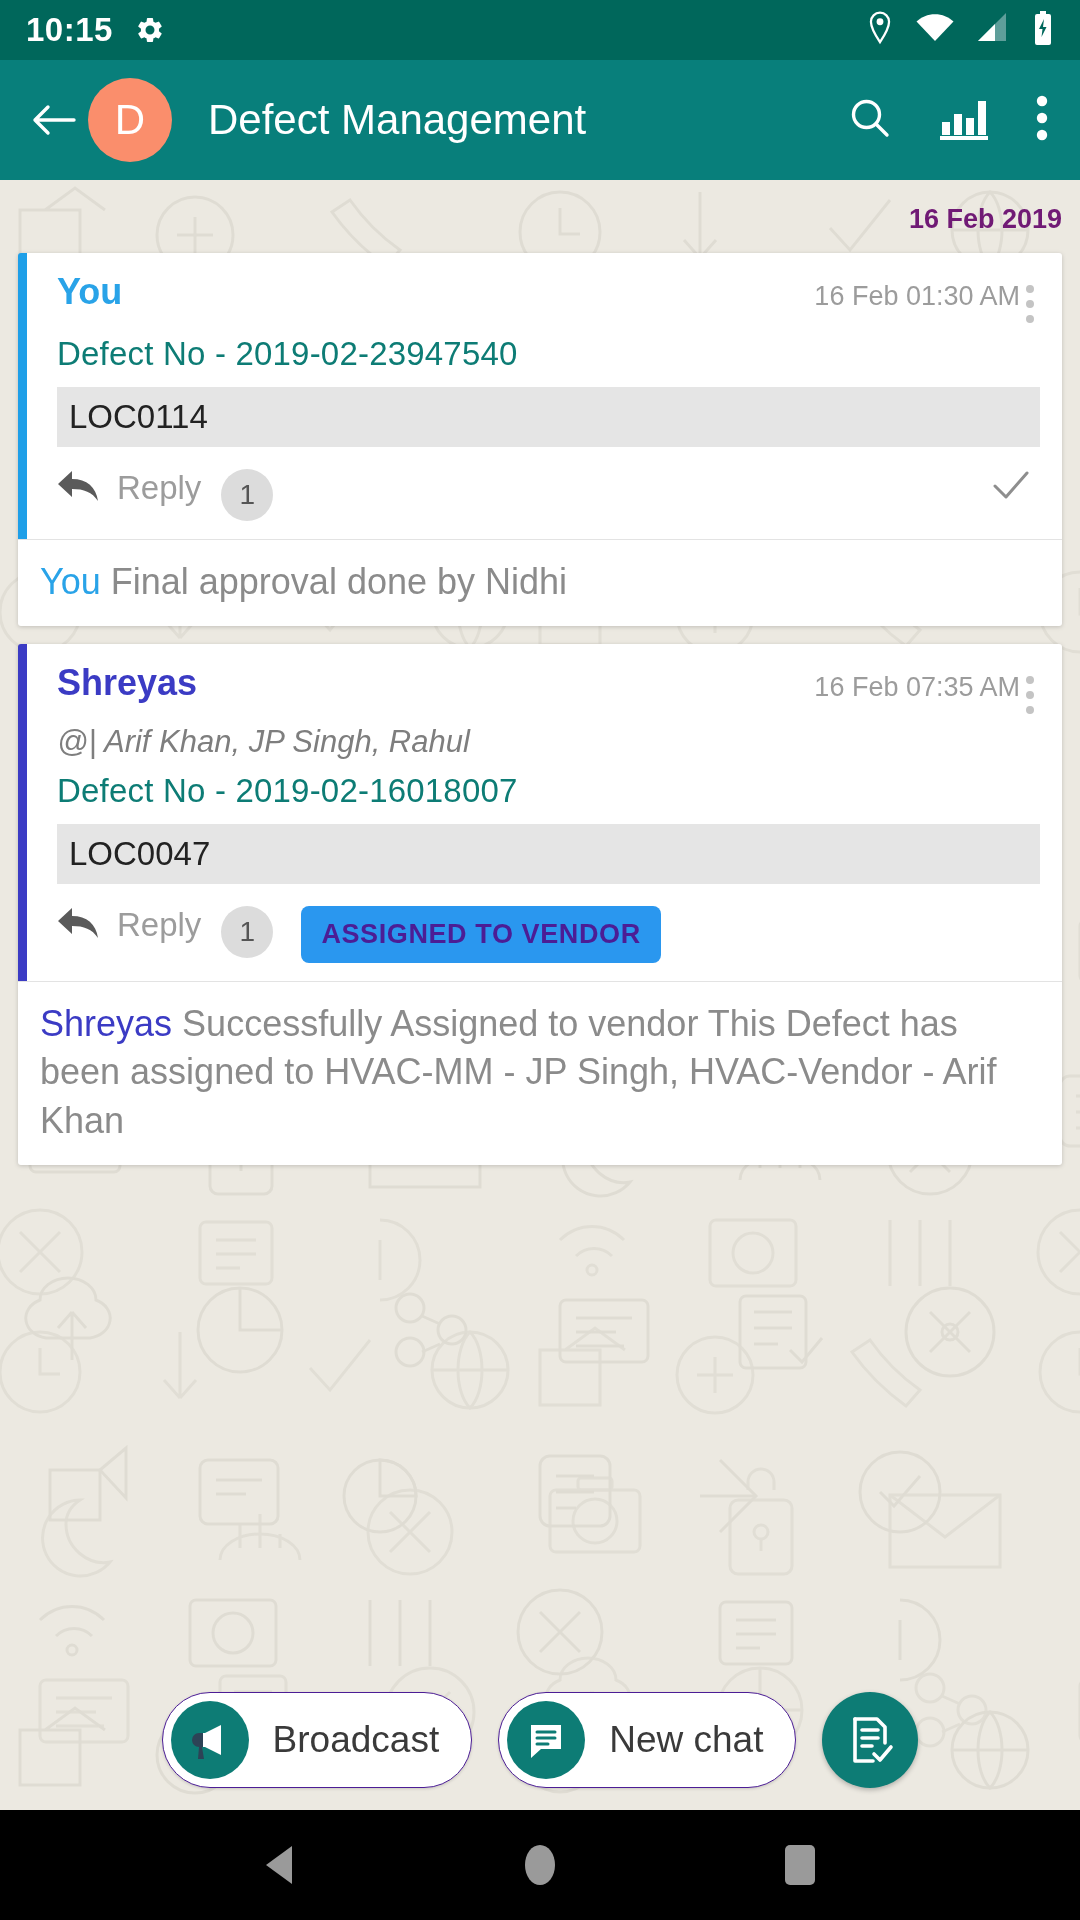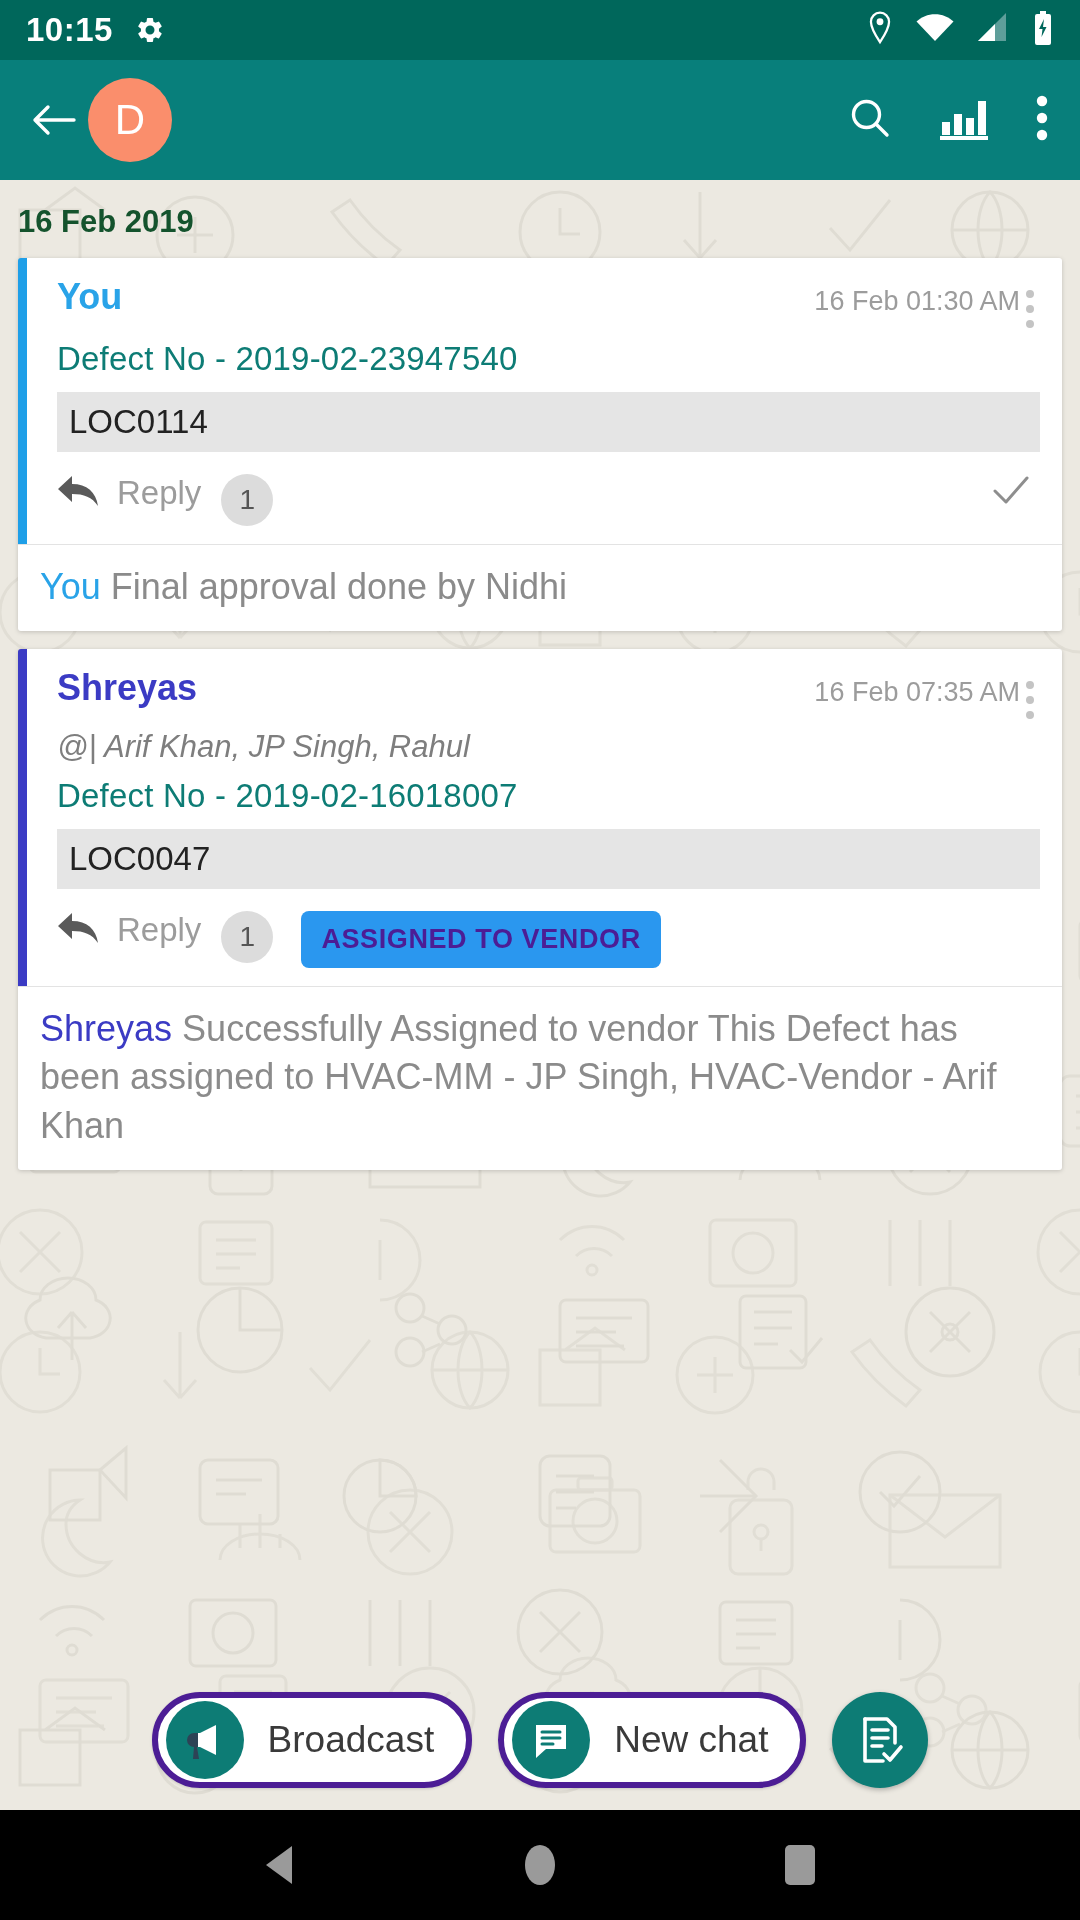--- a/index.html
+++ b/index.html
@@ -38,21 +38,21 @@
   .appbar-actions { margin-left:auto; display:flex; align-items:center; gap:48px; padding-right:6px; }
 
   
   .chatbody {
     position:relative; flex:1 1 auto; overflow:hidden;
     background:#ECE9E1;
   }
   .doodles { position:absolute; inset:0; opacity:.5; pointer-events:none; }
   .chat-inner { position:relative; padding:0 18px; }
 
-  .date-chip { text-align:left; font-size:31px; font-weight:700; color:#14532d; padding:24px 0 18px; }
+  .date-chip { text-align:right; font-size:27px; font-weight:700; color:#701a75; padding:24px 0 18px; }
 
   
   .msg { margin-bottom:18px; filter:drop-shadow(0 1px 2px rgba(0,0,0,.18)); }
   .msg-main {
     background:#fff; border-radius:3px 3px 0 0;
     position:relative; padding:18px 22px 0 30px;
     border-left:9px solid #1E9FE8;
   }
   .msg.purple .msg-main { border-left-color:#3B3BC4; }
   .msg-row1 { display:flex; align-items:flex-start; }
@@ -94,21 +94,21 @@
   .msg.purple .footer-name { color:#3B3BC4; }
 
   
   .bottom-actions {
     position:absolute; left:0; right:0; bottom:0;
     display:flex; align-items:center; justify-content:center;
     gap:26px; padding:0 24px 22px 24px;
   }
   .pill {
     display:flex; align-items:center; background:#fff;
-    border:6px solid #4c1d95; border-radius:60px;
+    border:1px solid #4c1d95; border-radius:60px;
     padding:8px 32px 8px 8px; height:96px;
     box-shadow:0 1px 3px rgba(0,0,0,.15);
   }
   .pill-icon {
     width:78px; height:78px; border-radius:50%; background:#0D7C75;
     display:flex; align-items:center; justify-content:center; flex:0 0 78px;
   }
   .pill-label { font-size:37px; color:#3A3A3A; margin-left:24px; white-space:nowrap; }
   .fab {
     width:96px; height:96px; border-radius:50%; background:#0D7C75;
@@ -165,20 +165,21 @@
 
   <div class="appbar">
     <span class="back-btn">
       <svg width="46" height="38" viewBox="0 0 46 38" fill="none" stroke="#fff" stroke-width="3.4" stroke-linecap="round" stroke-linejoin="round">
         <path d="M43 19H4M17 6L4 19l13 13"></path>
       </svg>
     </span>
     <span class="avatar">
       <span>D</span>
     </span>
+    <span class="appbar-title">Defect Management</span>
     <span class="appbar-actions">
       <span>
         <svg width="44" height="44" viewBox="0 0 44 44" fill="none" stroke="#fff" stroke-width="3.4" stroke-linecap="round">
           <circle cx="18.5" cy="18.5" r="13"></circle>
           <path d="M28 28l11 11"></path>
         </svg>
       </span>
       <span>
         <svg width="48" height="44" viewBox="0 0 48 44" fill="#fff">
           <rect x="2" y="26" width="8" height="13"></rect>

